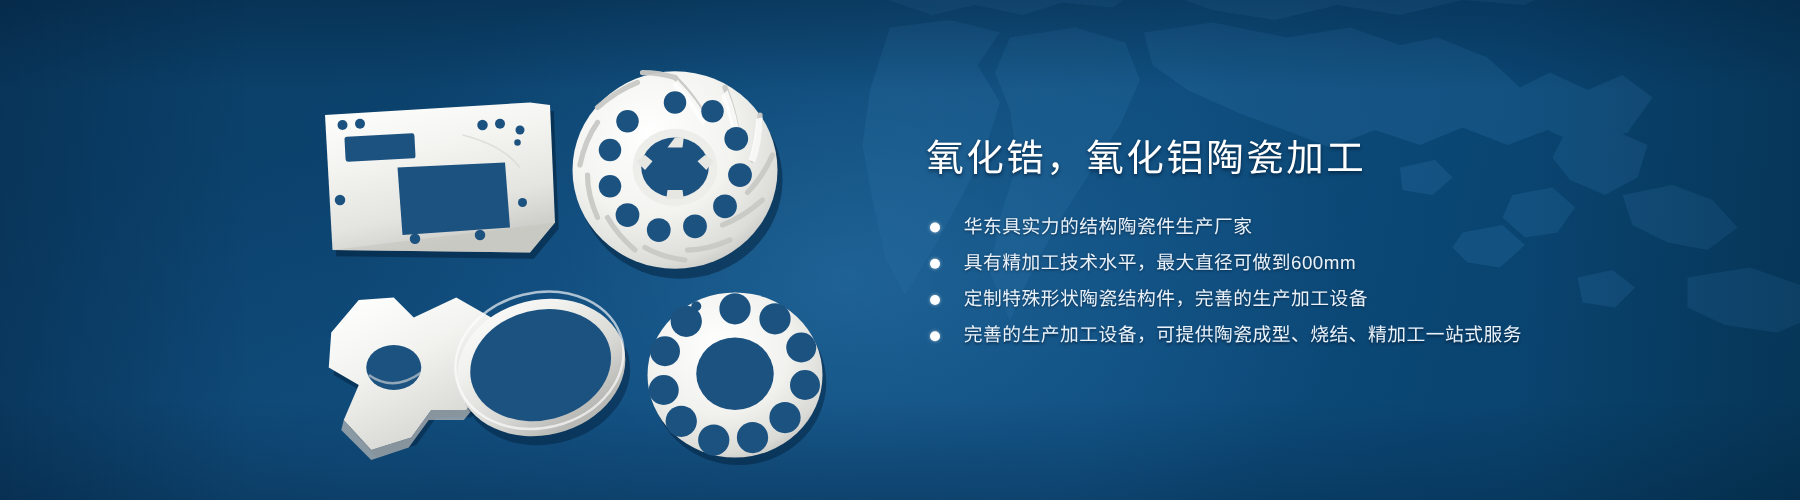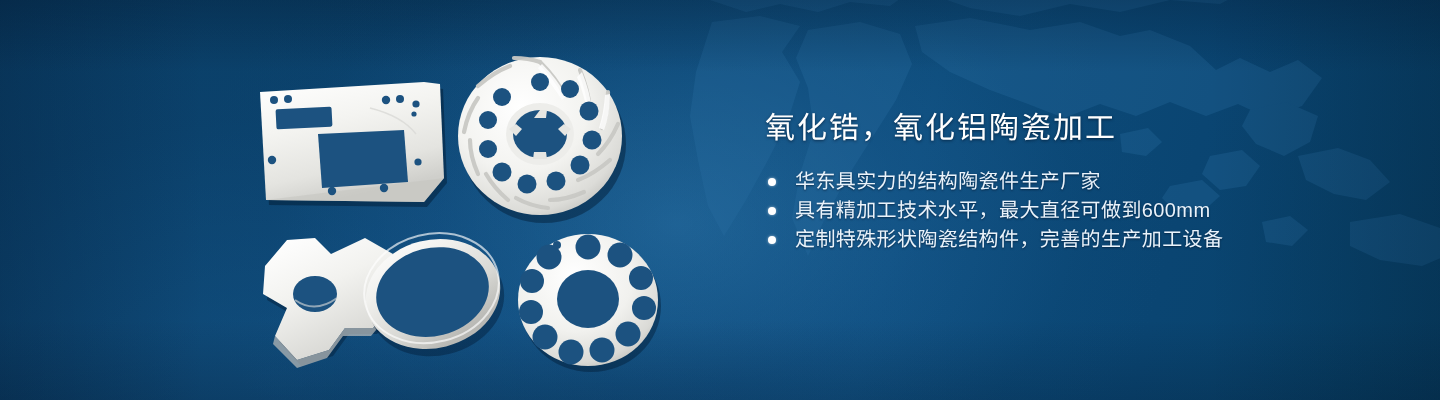--- a/index.html
+++ b/index.html
@@ -32,30 +32,30 @@
       linear-gradient(to bottom,rgba(2,22,44,.30) 0%,rgba(0,0,0,0) 18%,rgba(0,0,0,0) 80%,rgba(2,20,40,.22) 100%),
       linear-gradient(to right,rgba(3,26,50,.30) 0%,rgba(0,0,0,0) 14%,rgba(0,0,0,0) 84%,rgba(3,24,48,.28) 100%);
   }
   .worldmap{
     position:absolute;top:-40px;right:-30px;width:820px;height:330px;
     opacity:.30;
   }
   .worldmap path{fill:#2a6fa3;}
 
   
-  .copy{position:absolute;left:765px;top:108px;width:600px;}
+  .copy{position:absolute;left:741px;top:108px;width:600px;}
   .headline{
     color:#ffffff;font-size:30px;line-height:40px;letter-spacing:2px;
     font-weight:400;white-space:nowrap;
     text-shadow:0 1px 3px rgba(0,18,40,.65);
   }
   .bullets{list-style:none;margin:0;padding:0;margin-top:21px;}
   .bullets li{
     position:relative;padding-left:30px;
-    color:#eaf3fb;font-size:20px;line-height:25px;margin-bottom:4px;
+    color:#eaf3fb;font-size:15px;line-height:25px;margin-bottom:4px;
     letter-spacing:.4px;white-space:nowrap;
     text-shadow:0 1px 2px rgba(0,16,36,.6);
   }
   .dot{
     position:absolute;left:3px;top:9px;width:8px;height:8px;border-radius:50%;
     background:#ffffff;box-shadow:0 0 3px rgba(255,255,255,.55);
   }
 
   
   .parts{position:absolute;left:0;top:0;width:720px;height:400px;}
@@ -260,16 +260,20 @@
         <span>华东具实力的结构陶瓷件生产厂家</span>
       </li>
       <li>
         <span class="dot"></span>
         <span>具有精加工技术水平，最大直径可做到600mm</span>
       </li>
       <li>
         <span class="dot"></span>
         <span>定制特殊形状陶瓷结构件，完善的生产加工设备</span>
       </li>
+      <li>
+        <span class="dot"></span>
+        <span>完善的生产加工设备，可提供陶瓷成型、烧结、精加工一站式服务</span>
+      </li>
     </ul>
   </div>
 
 </div>
 
 </body></html>

